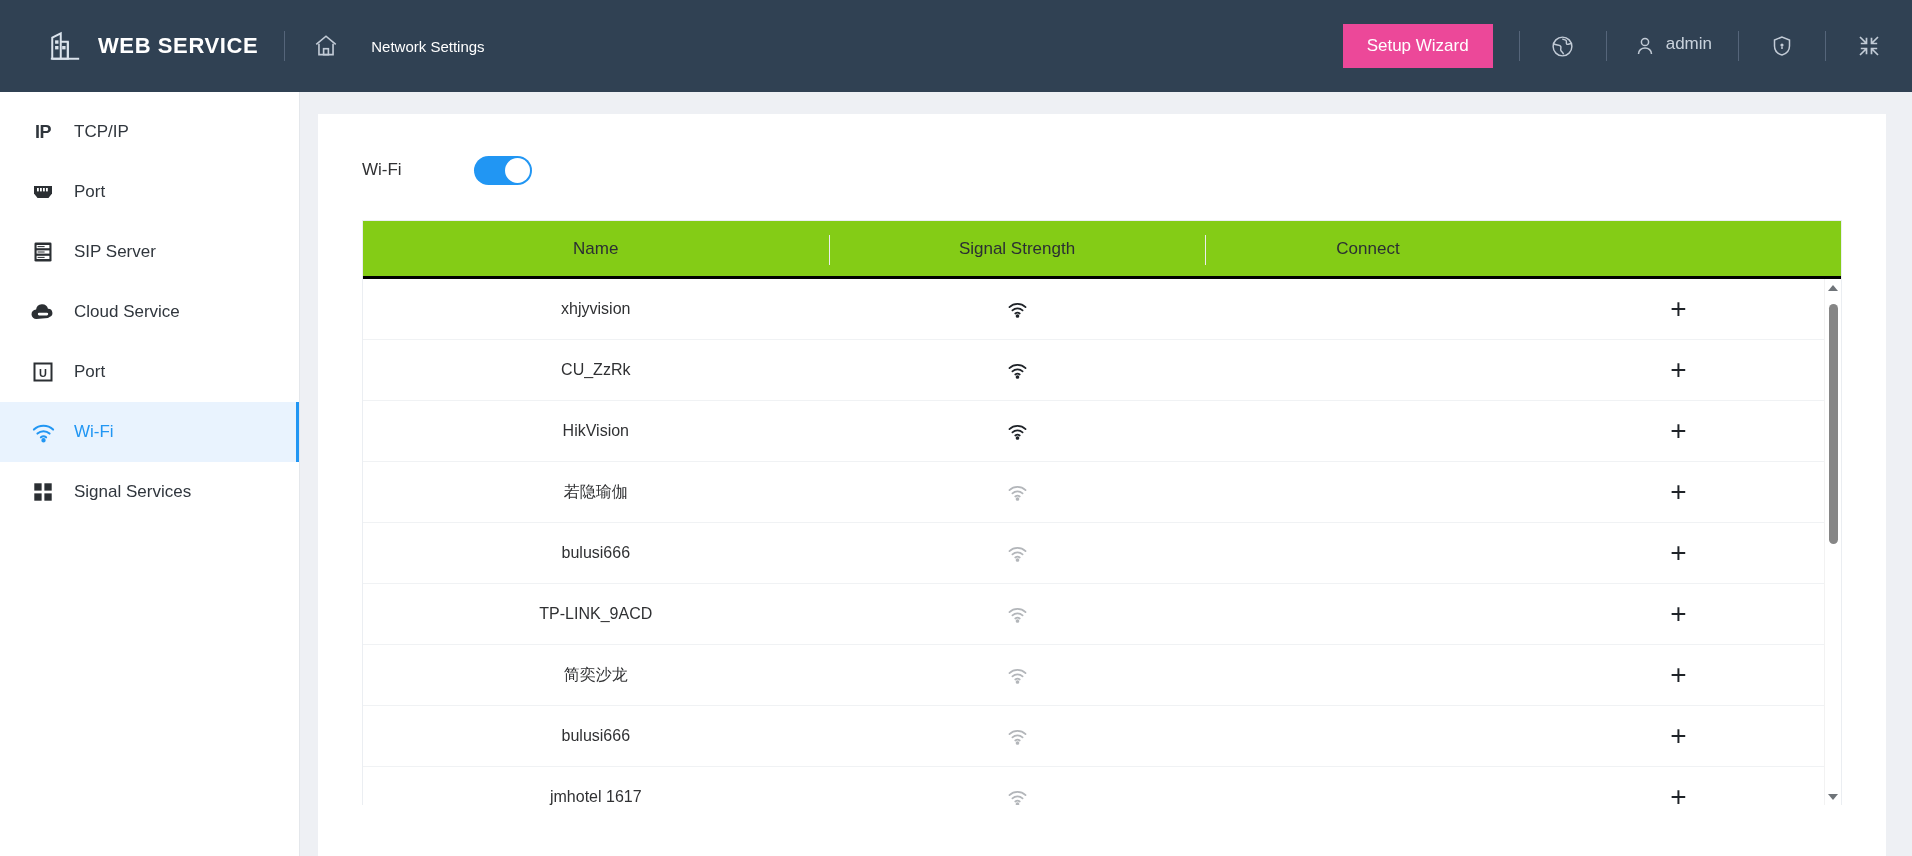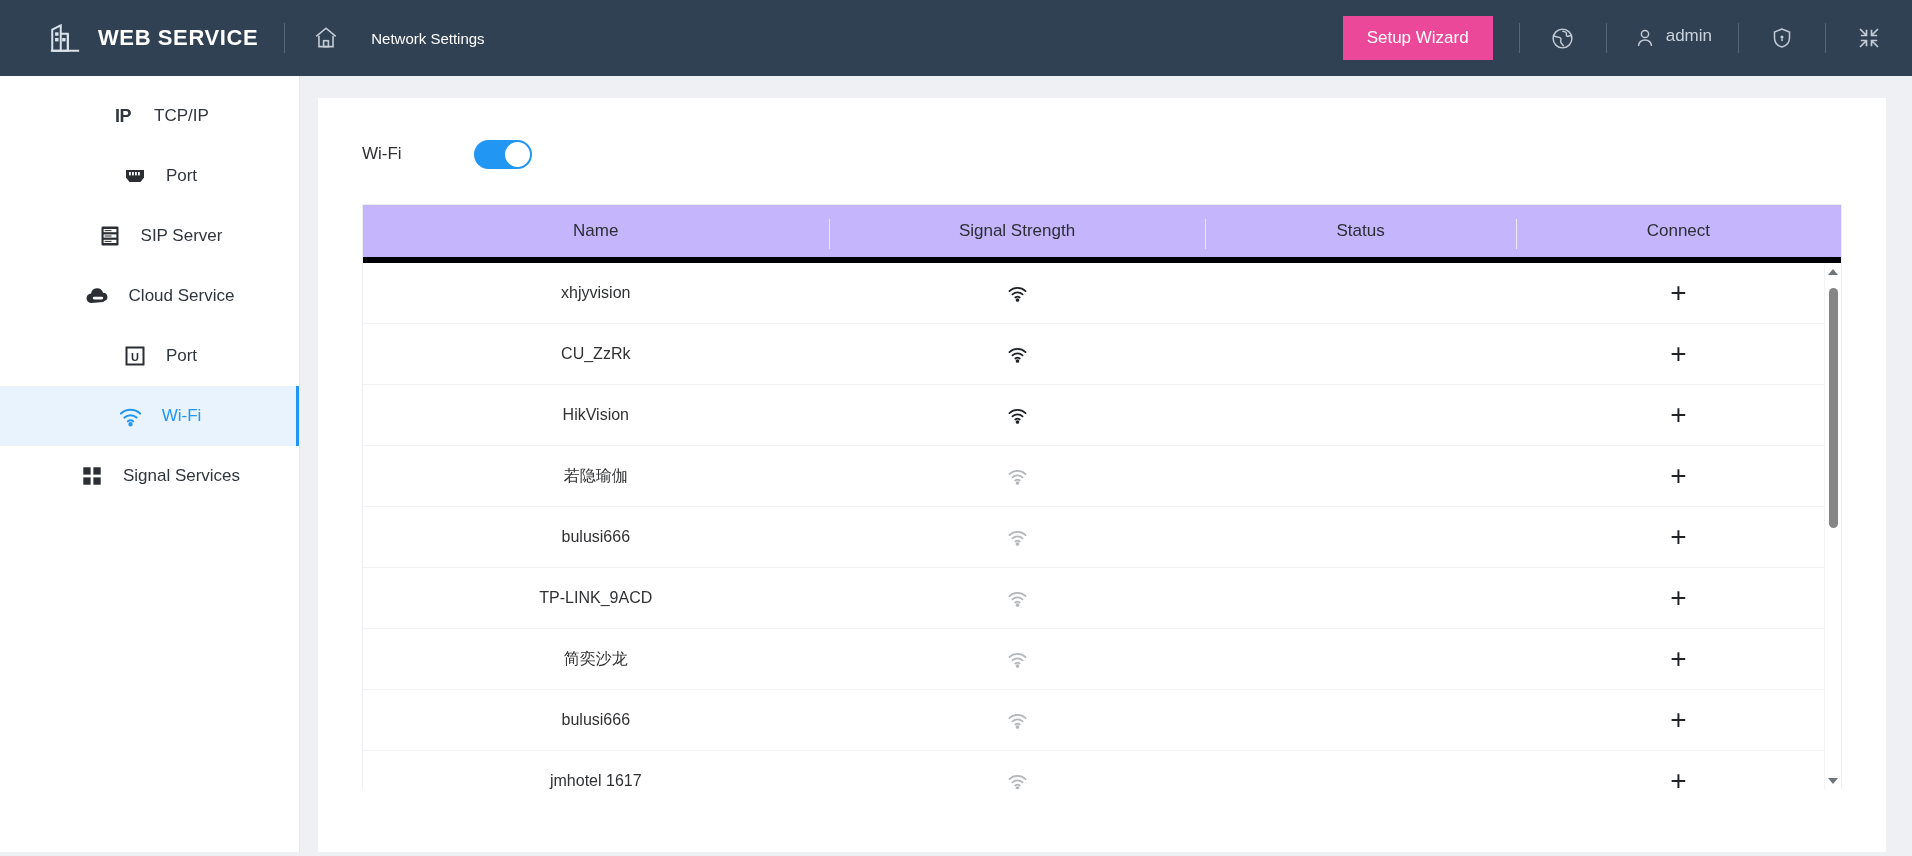--- a/index.html
+++ b/index.html
@@ -5,21 +5,21 @@
   * { box-sizing: border-box; margin: 0; padding: 0; }
   html, body {
     width: 1912px; height: 856px;
     font-family: "Liberation Sans", sans-serif;
     background: #eef0f4;
     overflow: hidden;
   }
 
   
   .topbar {
-    height: 76px;
+    height: 92px;
     background: #304153;
     display: flex;
     align-items: center;
     color: #ffffff;
     position: relative;
   }
   .brand { display: flex; align-items: center; padding-left: 48px; }
   .brand-logo { width: 34px; height: 34px; display: block; }
   .brand-name {
     font-size: 22px; letter-spacing: .6px; font-weight: 600;
@@ -49,24 +49,23 @@
   .body-wrap { display: flex; height: 776px; }
 
   
   .sidebar {
     width: 300px; background: #ffffff; flex: none;
     border-right: 1px solid #e4e7eb;
     padding-top: 10px;
   }
   .nav-item {
     display: flex; align-items: center;
-    height: 60px; padding-left: 20px;
+    height: 60px; padding-left: 30px;
     cursor: pointer; position: relative;
     color: #30363d;
-    justify-content: center;
   }
   .nav-item .nav-ico {
     width: 26px; height: 26px; flex: none;
     display: flex; align-items: center; justify-content: center;
   }
   .nav-label { font-size: 17px; margin-left: 18px; white-space: nowrap; }
   .nav-item.active { background: #e9f3fe; color: #2196f3; }
   .nav-item.active::after {
     content: ""; position: absolute; right: 0; top: 0;
     width: 3px; height: 100%; background: #2196f3;
@@ -98,22 +97,22 @@
   
   .table-wrap {
     margin-top: 28px;
     border: 1px solid #ebeef2;
     border-bottom: none;
     height: 585px;
     display: flex; flex-direction: column;
     position: relative;
   }
   .thead {
-    display: flex; background: #c4b5fd;
-    border-bottom: 6px solid #000000;
+    display: flex; background: #84cc16;
+    border-bottom: 3px solid #000000;
     height: 58px; flex: none;
   }
   .th {
     display: flex; align-items: center; justify-content: center;
     font-size: 17px; color: #2b2f33; font-weight: 400;
     position: relative;
   }
   .th + .th::before {
     content: ""; position: absolute; left: 0; top: 14px;
     height: 30px; width: 1px; background: #ececec;
@@ -333,21 +332,20 @@
         <div class="toggle">
           <span class="knob"></span>
         </div>
       </div>
 
       <div class="table-wrap">
 
         <div class="thead">
           <div class="th col-name">Name</div>
           <div class="th col-signal">Signal Strength</div>
-          <div class="th col-status">Status</div>
           <div class="th col-connect">Connect</div>
         </div>
 
         <div class="tbody" id="tbody">
             <div class="trow">
               <div class="td col-name">xhjyvision</div>
               <div class="td col-signal">
                 <svg width="21" height="21" viewBox="0 0 24 24" fill="none" stroke="#1f2328" stroke-width="2" stroke-linecap="round">
                   <path d="M2.8 9.2a13.5 13.5 0 0 1 18.4 0"></path>
                   <path d="M6.2 13a8.6 8.6 0 0 1 11.6 0"></path>

